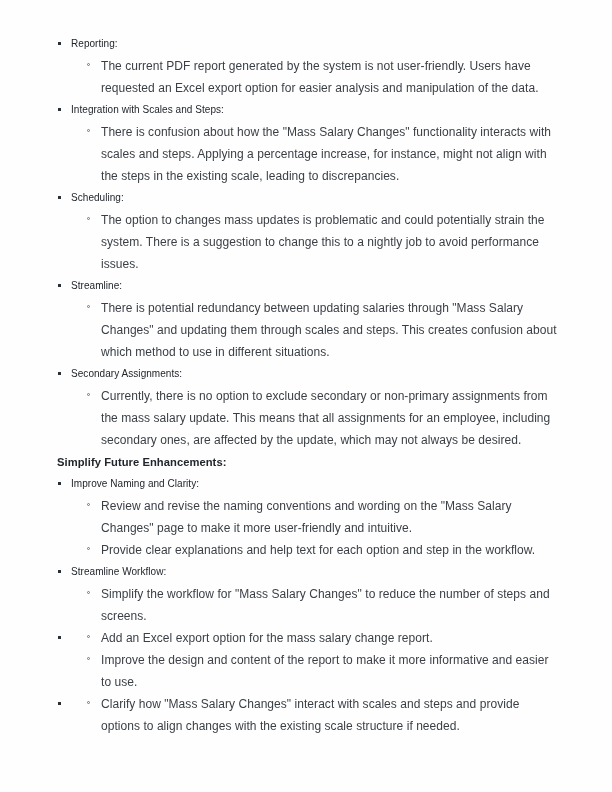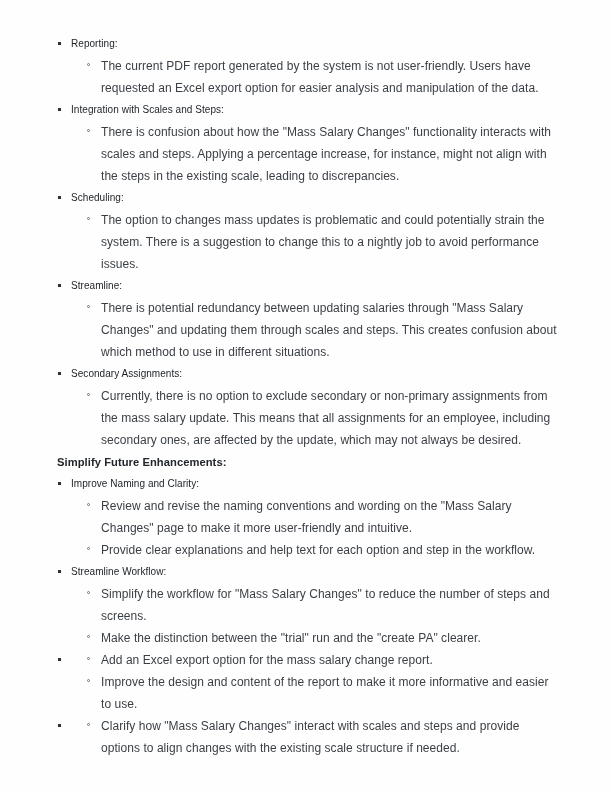--- a/index.html
+++ b/index.html
@@ -188,24 +188,20 @@
 
       <li class="l1">
         <span class="bullet1"></span>
         <div class="heading-bold">Streamline Workflow:</div>
         <div class="sub-wrap">
           <ul class="level2">
             <li class="l2">
               <span class="bullet2"></span>
               <div class="body-text">Simplify the workflow for "Mass Salary Changes" to reduce the number of steps and screens.</div>
             </li>
-            <li class="l2">
-              <span class="bullet2"></span>
-              <div class="body-text">Make the distinction between the "trial" run and the "create PA" clearer.</div>
-            </li>
           </ul>
         </div>
       </li>
 
       <li class="l1">
         <span class="bullet1"></span>
         <div class="sub-wrap">
           <ul class="level2">
             <li class="l2">
               <span class="bullet2"></span>

